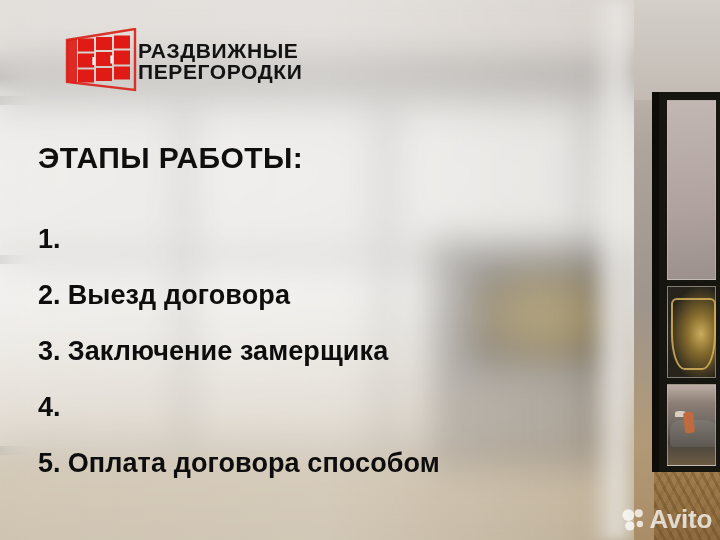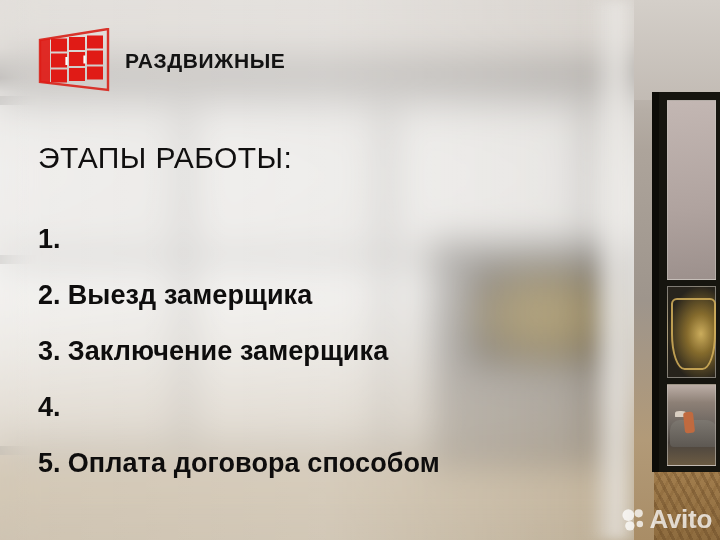--- a/index.html
+++ b/index.html
@@ -159,41 +159,41 @@
   
   .seam {
     position:absolute; right:86px; top:0; width:46px; height:540px;
     background:linear-gradient(90deg, rgba(236,234,231,0), rgba(236,234,231,.75) 60%, rgba(236,234,231,.25));
     filter:blur(6px);
   }
 
   
   .logo {
     position:absolute;
-    left:37px; top:28px;
-    display:flex; align-items:center; gap:14px;
+    left:64px; top:28px;
+    display:flex; align-items:center; 
   }
   .logo-mark { width:74px; height:66px; display:block; }
   .logo-words {
     display:flex; flex-direction:column;
     line-height:1.02;
   }
   .logo-line {
     font-size:21px;
     font-weight:bold;
     letter-spacing:.6px;
     color:#131313;
     white-space:nowrap;
   }
 
   
   .heading {
     position:absolute;
     left:38px; top:141px;
-    font-size:30px; font-weight:normal;
+    font-size:30px; font-weight:bold;
     letter-spacing:.4px;
     color:#100f0f;
     white-space:nowrap;
   }
 
   .steps {
     position:absolute;
     left:38px; top:224px;
     list-style:none;
     width:640px;
@@ -292,32 +292,33 @@
         </g>
 
         <rect x="28.4" y="29" width="2.2" height="8" fill="#ffffff"></rect>
         <rect x="46.4" y="27.5" width="2.2" height="8" fill="#ffffff"></rect>
 
         <polygon points="3,12 13,10.5 13,55.5 3,54" fill="#E01B16" opacity=".92"></polygon>
       </svg>
     </span>
     <span class="logo-words">
       <span class="logo-line">РАЗДВИЖНЫЕ</span>
+      <span class="logo-line">ПЕРЕГОРОДКИ</span>
     </span>
   </div>
 
   <div class="heading">ЭТАПЫ РАБОТЫ:</div>
 
   <ul class="steps">
     <li class="step">
       <span class="step-num">1.</span>
     </li>
     <li class="step">
       <span class="step-num">2.</span>
-      <span class="step-text">Выезд замерщика</span>
+      <span class="step-text">Выезд договора</span>
     </li>
     <li class="step">
       <span class="step-num">3.</span>
       <span class="step-text">Заключение замерщика</span>
     </li>
     <li class="step">
       <span class="step-num">4.</span>
     </li>
     <li class="step">
       <span class="step-num">5.</span>

